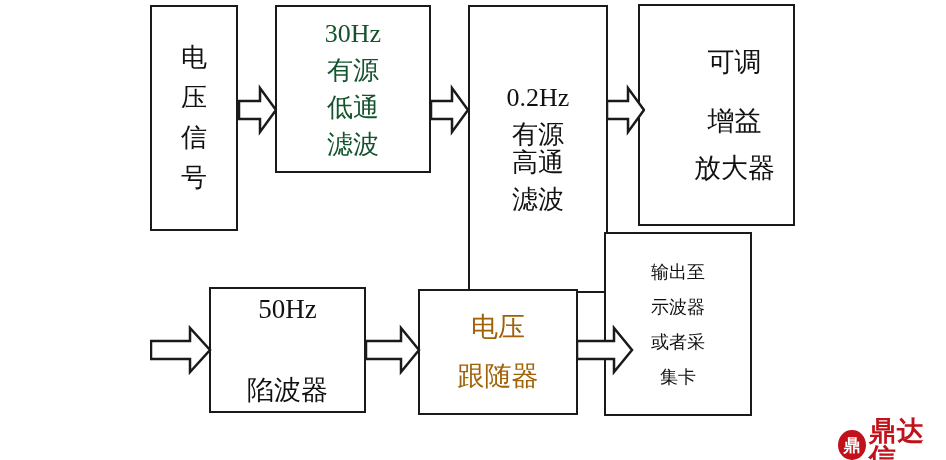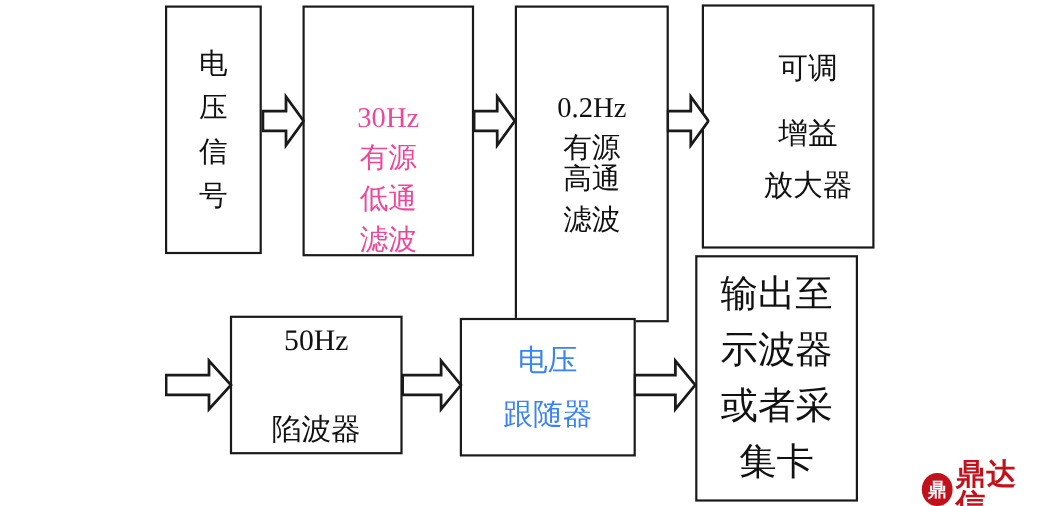--- a/index.html
+++ b/index.html
@@ -69,21 +69,21 @@
 
 <div id="canvas" style="background: rgb(255, 255, 255);">
 
   <div class="block" style="left: 150px; top: 5px; width: 88px; height: 226px; font-size: 26px; border-color: rgb(26, 26, 26); color: rgb(17, 17, 17);">
     <span class="line">电</span>
     <span class="line" style="margin-top: 14px;">压</span>
     <span class="line" style="margin-top: 14px;">信</span>
     <span class="line" style="margin-top: 14px;">号</span>
   </div>
 
-  <div class="block" style="left: 275px; top: 5px; width: 156px; height: 228px; font-size: 26px; border-color: rgb(26, 26, 26); color: #ec4899; justify-content: flex-end;">
+  <div class="block" style="left: 275px; top: 5px; width: 156px; height: 168px; font-size: 26px; border-color: rgb(26, 26, 26); color: #14532d;">
     <span class="line">30Hz</span>
     <span class="line" style="margin-top: 11px;">有源</span>
     <span class="line" style="margin-top: 11px;">低通</span>
     <span class="line" style="margin-top: 11px;">滤波</span>
   </div>
 
   <div class="block" style="left: 468px; top: 5px; width: 140px; height: 288px; font-size: 26px; border-color: rgb(26, 26, 26); color: rgb(17, 17, 17);">
     <span class="line">0.2Hz</span>
     <span class="line" style="margin-top: 11px;">有源</span>
     <span class="line" style="margin-top: 2px;">高通</span>
@@ -94,26 +94,26 @@
     <span class="line">可调</span>
     <span class="line" style="margin-top: 32px;">增益</span>
     <span class="line" style="margin-top: 20px;">放大器</span>
   </div>
 
   <div class="block" style="left: 209px; top: 287px; width: 157px; height: 126px; font-size: 27px; border-color: rgb(26, 26, 26); color: rgb(17, 17, 17); gap: 30px;">
     <span class="line">50Hz</span>
     <span class="line" style="margin-top: 24px;">陷波器</span>
   </div>
 
-  <div class="block" style="left: 418px; top: 289px; width: 160px; height: 126px; font-size: 27px; border-color: rgb(26, 26, 26); color: #3b82f6;">
+  <div class="block" style="left: 418px; top: 289px; width: 160px; height: 126px; font-size: 27px; border-color: rgb(26, 26, 26); color: #a16207;">
     <span class="line">电压</span>
     <span class="line" style="margin-top: 22px;">跟随器</span>
   </div>
 
-  <div class="block" style="left: 632px; top: 232px; width: 148px; height: 224px; font-size: 34px; border-color: rgb(26, 26, 26); color: rgb(17, 17, 17);">
+  <div class="block" style="left: 604px; top: 232px; width: 148px; height: 184px; font-size: 18px; border-color: rgb(26, 26, 26); color: rgb(17, 17, 17);">
     <span class="line">输出至</span>
     <span class="line" style="margin-top: 17px;">示波器</span>
     <span class="line" style="margin-top: 17px;">或者采</span>
     <span class="line" style="margin-top: 17px;">集卡</span>
   </div>
 
   <div class="arrow" style="left: 238px; top: 84px; width: 39px; height: 52px;">
     <svg width="100%" height="100%" viewBox="0 0 39 52" preserveAspectRatio="none">
       <polygon points="1,17 22,17 22,4 38,26 22,48 22,35 1,35" fill="#ffffff" stroke="#1a1a1a" stroke-width="2.5" stroke-linejoin="miter"></polygon>
     </svg>

